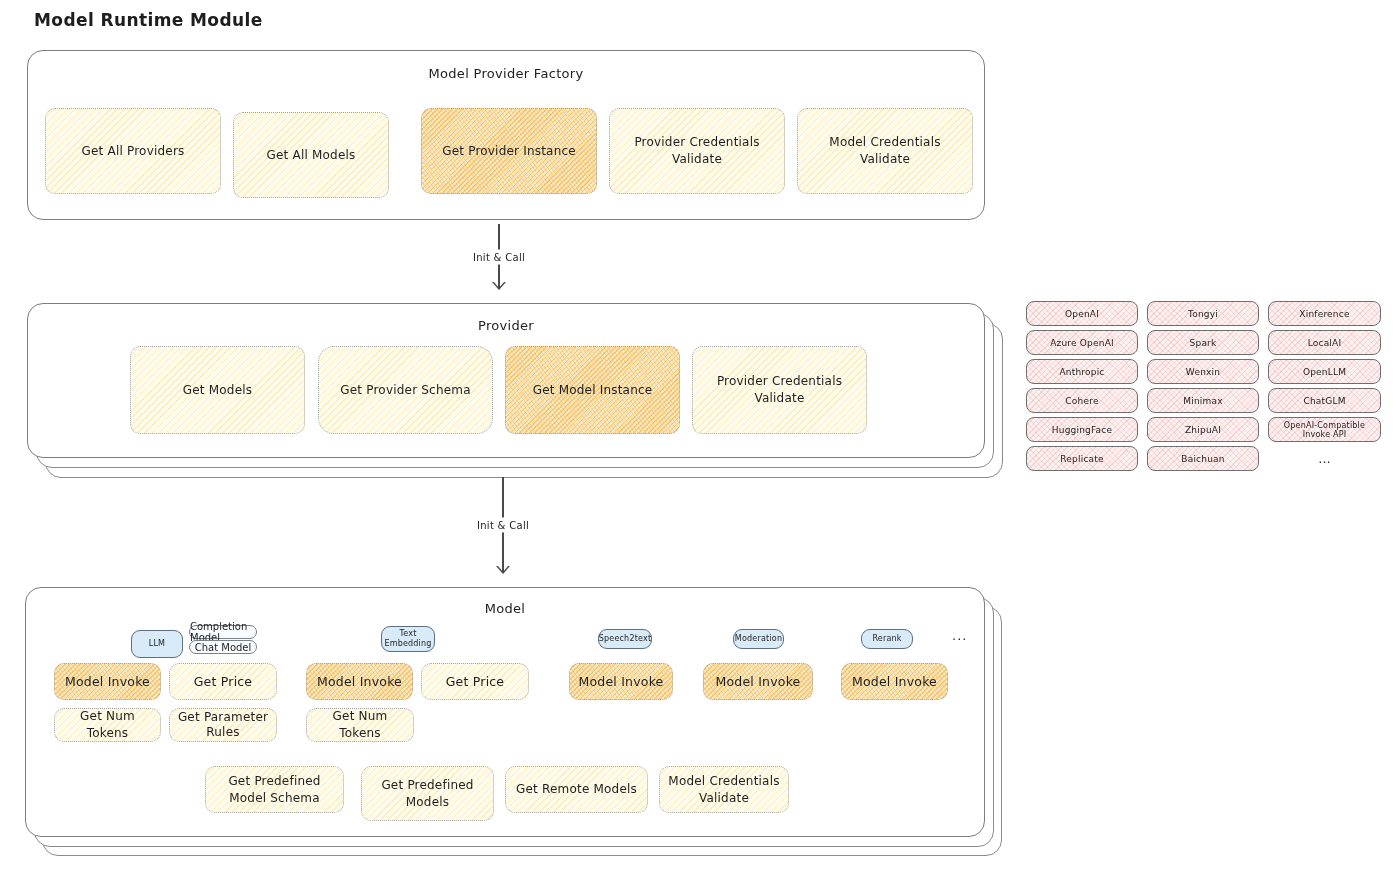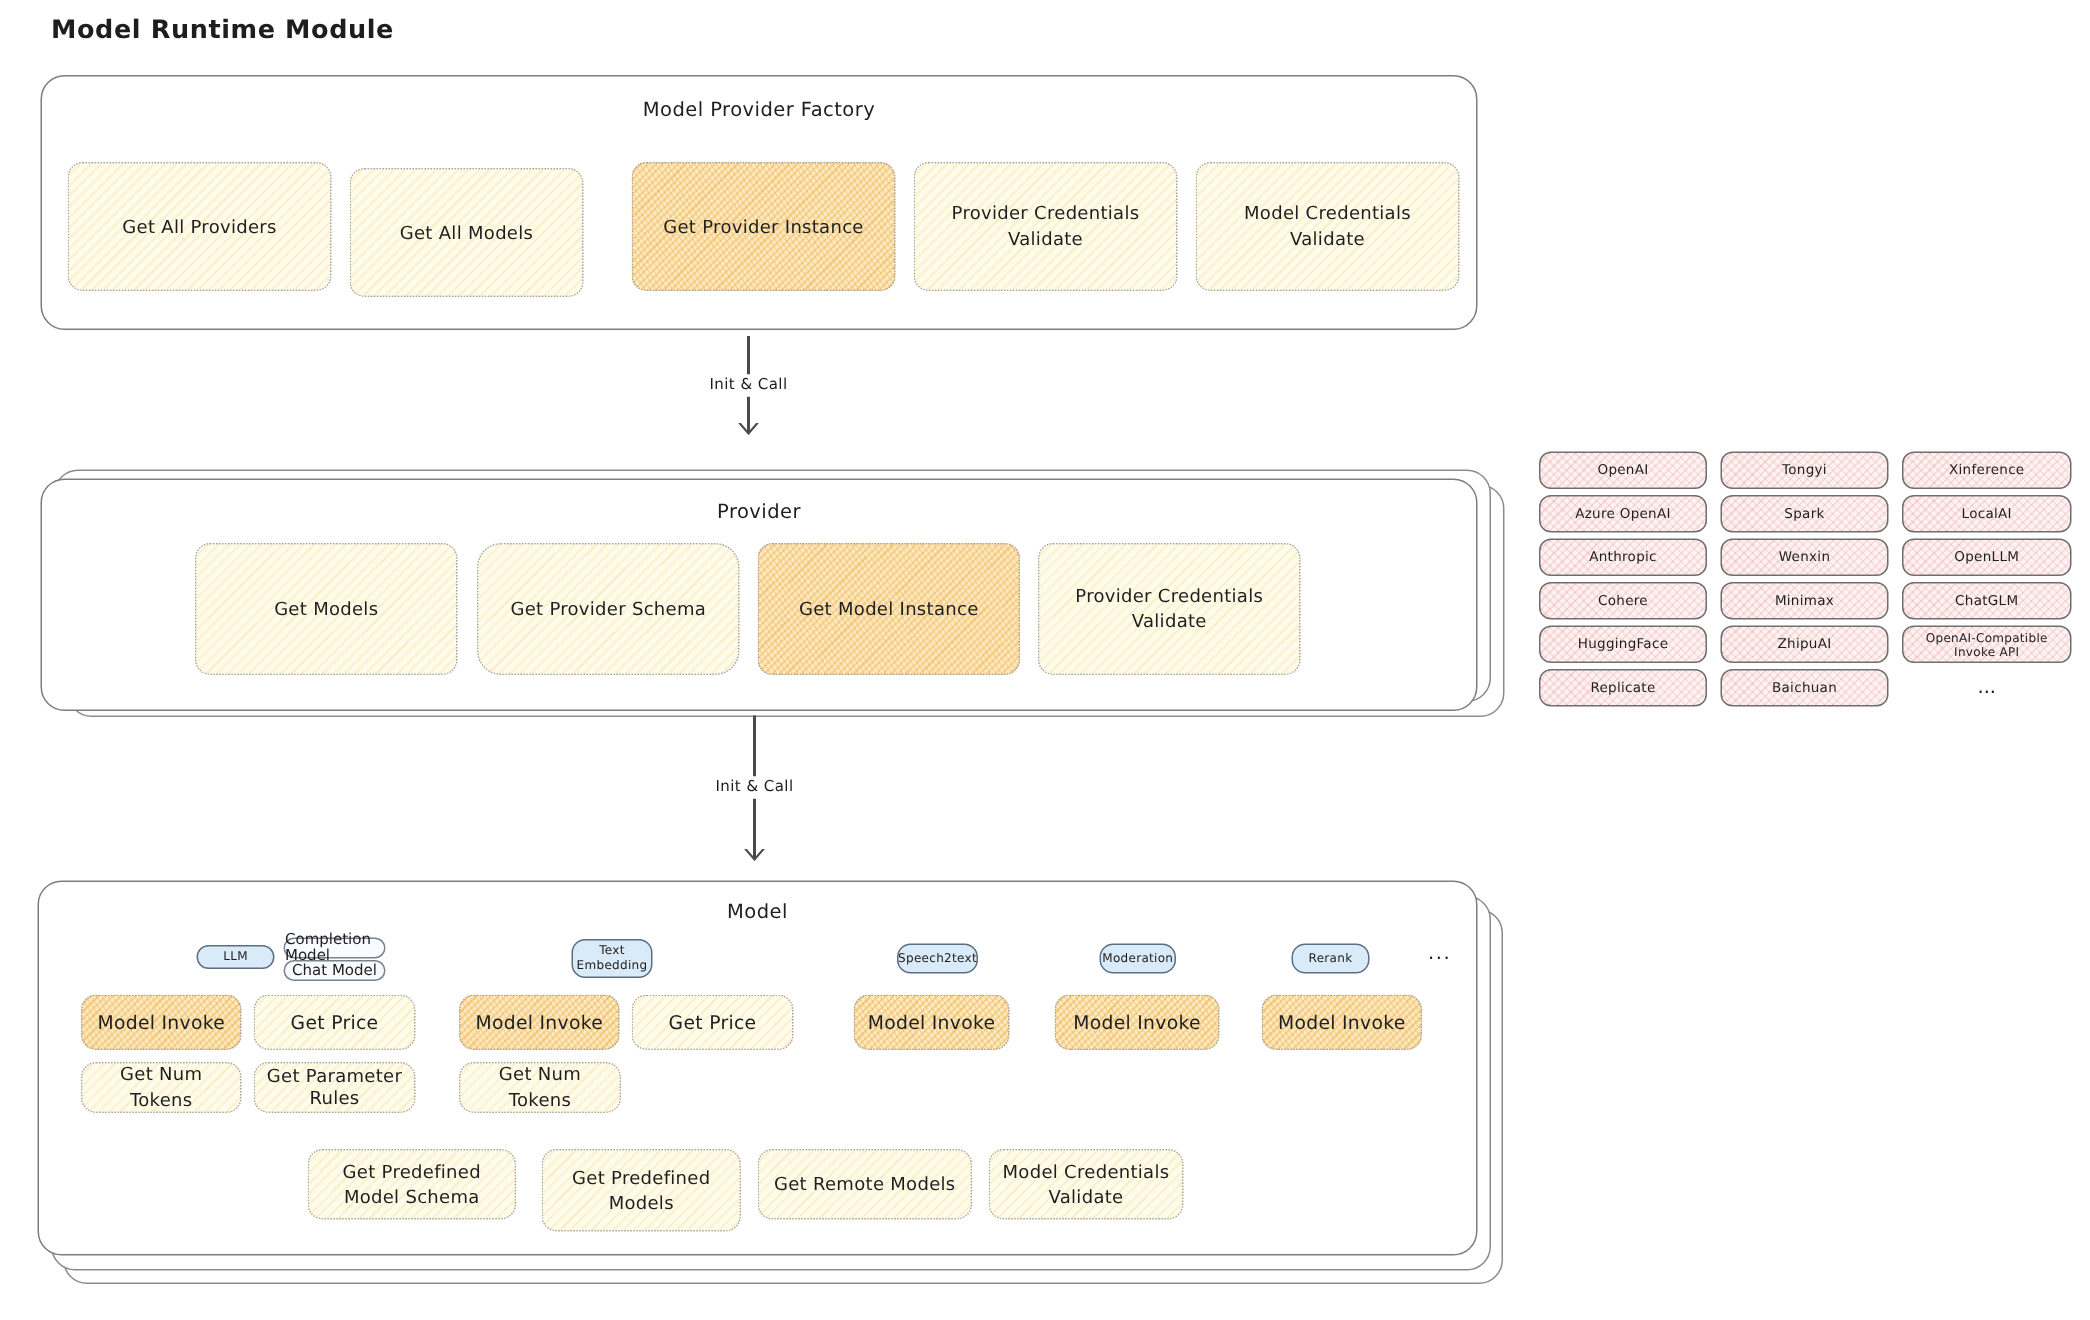--- a/index.html
+++ b/index.html
@@ -111,21 +111,21 @@
       <svg width="14" height="8" viewBox="0 0 14 8">
           <path d="M1 0 L7 7 L13 0" fill="none" stroke="#4a4a4a" stroke-width="1.4" stroke-linecap="round"></path>
         </svg>
     </div>
     <div class="arrow-label" style="top:33px;">Init &amp; Call</div>
   </div>
 
   <div style="position:absolute; left:27px; top:303px; width:958px; height:155px;">
     <div class="stack-layer" style="left:18px; top:20px; width:958px; height:155px;"></div>
     <div class="stack-layer" style="left:9px;  top:10px; width:958px; height:155px;"></div>
-    <section class="panel" style="left:0; top:16px; width:958px; height:155px;">
+    <section class="panel" style="left:0; top:0; width:958px; height:155px;">
       <div class="panel-title" style="top:14px;">Provider</div>
       <div class="chip pale" style="left:102px; top:42px; width:175px; height:88px;">Get Models</div>
       <div class="chip pale" style="left:290px; top:42px; width:175px; height:88px;border-radius:16px;">Get Provider Schema</div>
       <div class="chip hot" style="left:477px; top:42px; width:175px; height:88px;">Get Model Instance</div>
       <div class="chip pale" style="left:664px; top:42px; width:175px; height:88px;">Provider Credentials Validate</div>
     </section>
   </div>
 
   <div class="pink-grid">
     <div class="pink-item">OpenAI</div>
@@ -157,21 +157,21 @@
     </div>
     <div class="arrow-label" style="top:48px;">Init &amp; Call</div>
   </div>
 
   <div style="position:absolute; left:25px; top:587px; width:960px; height:250px;">
     <div class="stack-layer" style="left:17px; top:19px; width:960px; height:250px;"></div>
     <div class="stack-layer" style="left:9px;  top:10px; width:960px; height:250px;"></div>
     <section class="panel" style="left:0; top:0; width:960px; height:250px;">
       <div class="panel-title" style="top:13px;">Model</div>
 
-      <div class="tag" style="left:105px; top:42px; width:52px; height:16px;">LLM</div>
+      <div class="tag" style="left:105px; top:42px; width:52px; height:28px;">LLM</div>
       <div class="subtag" style="left:163px; top:37px; width:68px; height:14px;">Completion Model</div>
       <div class="subtag" style="left:163px; top:52px; width:68px; height:14px;">Chat Model</div>
       <div class="tag" style="left:355px; top:38px; width:54px; height:26px; padding:1px;">Text Embedding</div>
       <div class="tag" style="left:572px; top:41px; width:54px; height:20px;">Speech2text</div>
       <div class="tag" style="left:707px; top:41px; width:51px; height:20px;">Moderation</div>
       <div class="tag" style="left:835px; top:41px; width:52px; height:20px;">Rerank</div>
       <div class="dots" style="left:926px; top:40px;">...</div>
 
       <div class="chip hot big" style="left:28px;  top:75px; width:107px; height:37px;">Model Invoke</div>
       <div class="chip pale big" style="left:143px; top:75px; width:108px; height:37px;">Get Price</div>

